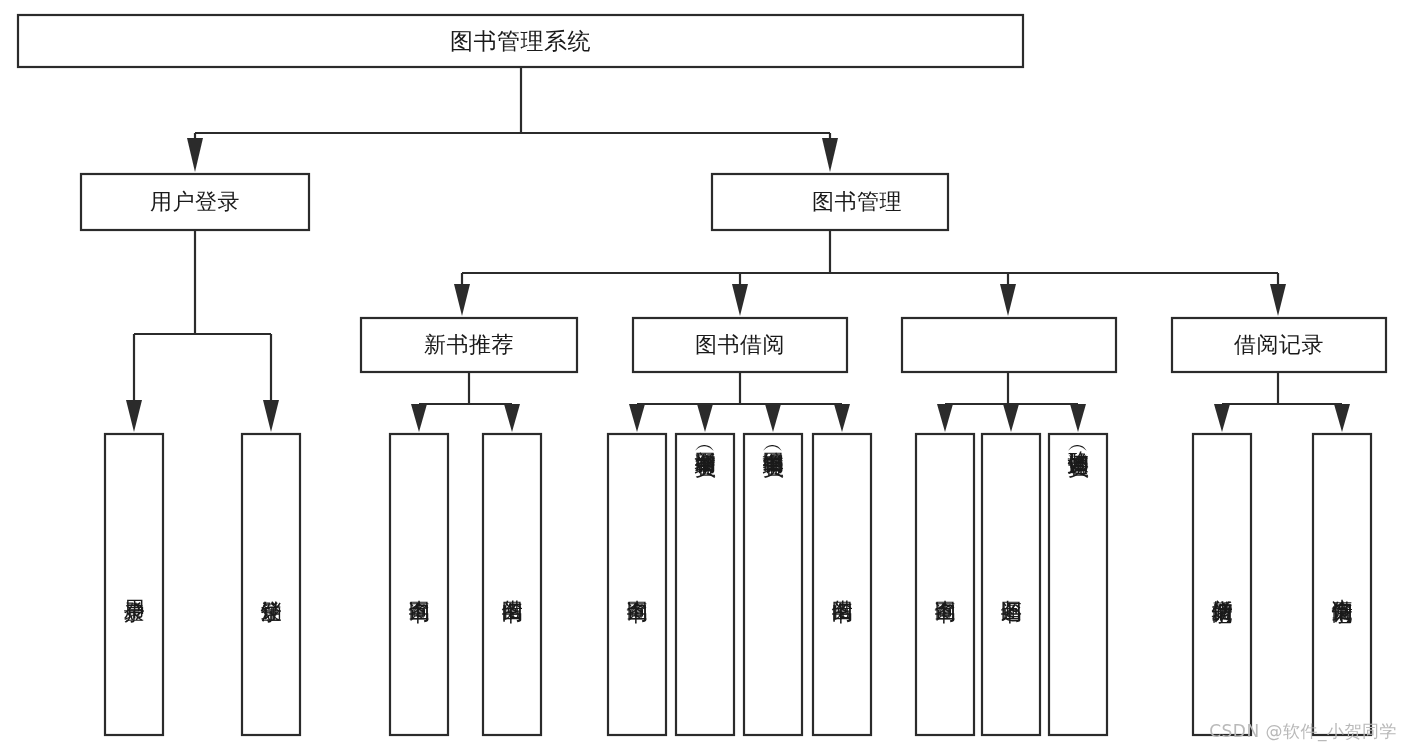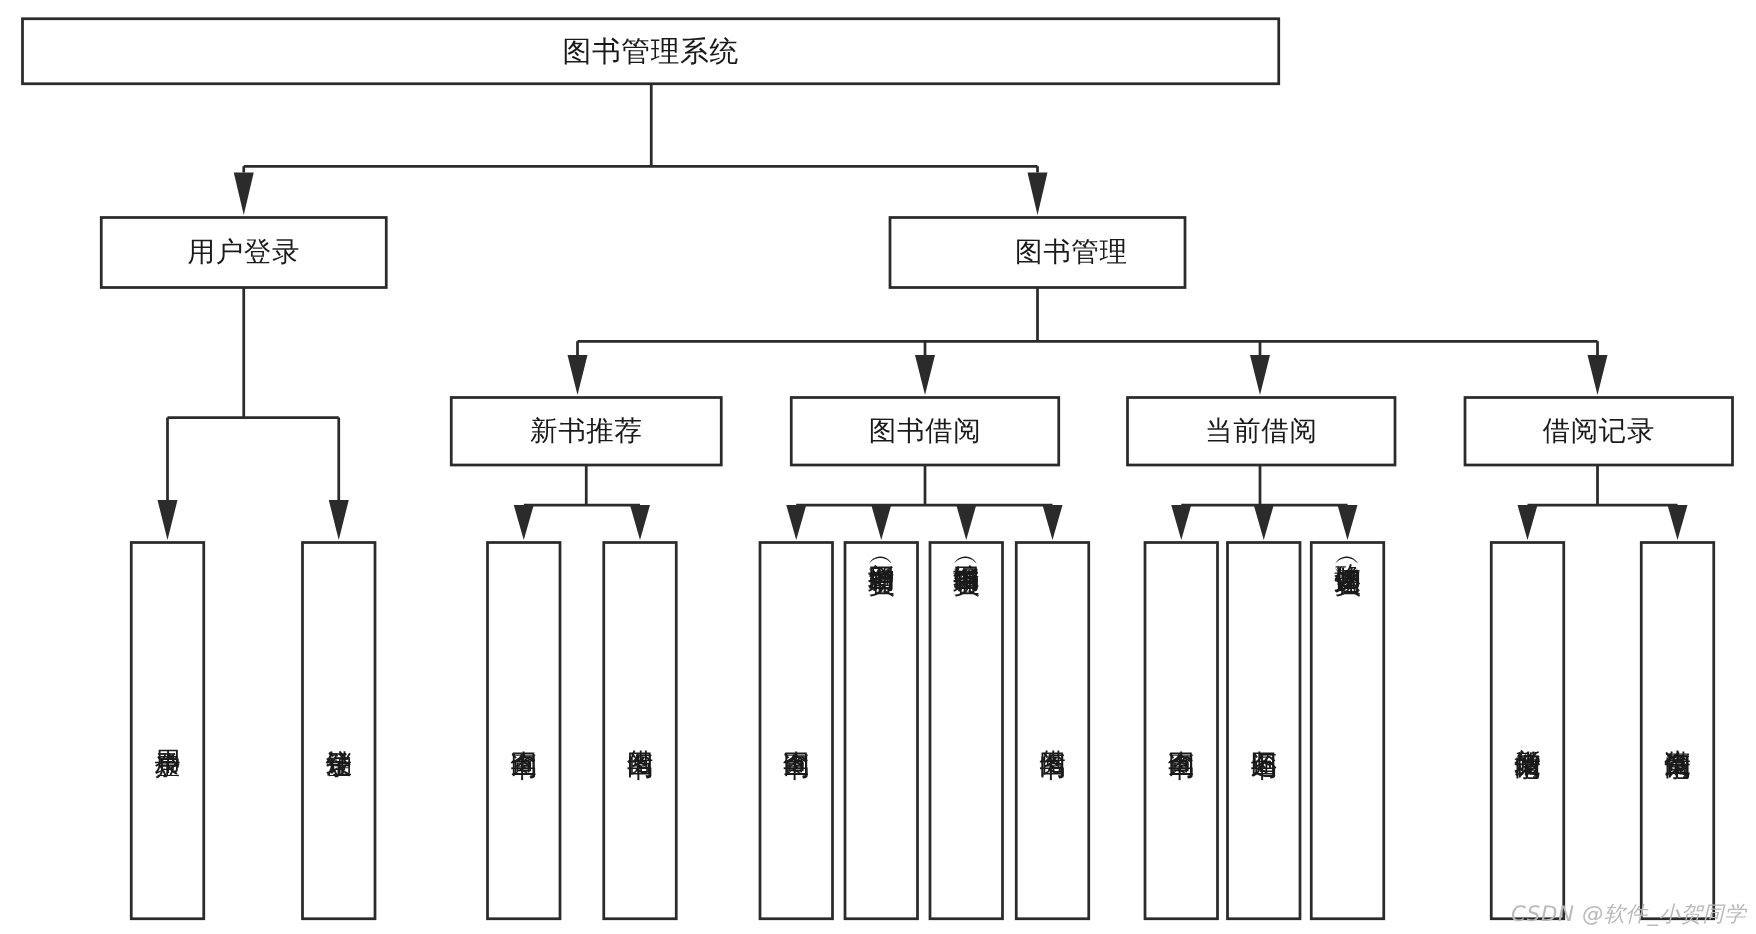--- a/index.html
+++ b/index.html
@@ -79,21 +79,20 @@
   #watermark {
     position: absolute;
     right: 8px;
     bottom: 4px;
     font-family: "DejaVu Sans", "Liberation Sans", sans-serif;
     font-size: 17px;
     color: #b9b9b9;
     letter-spacing: 0.5px;
     white-space: nowrap;
     pointer-events: none;
-    font-style: italic;
   }
 </style>
 </head>
 <body>
 
 <div id="diagram-root">
 
   <svg id="tree-svg" viewBox="0 0 1405 747">
 
     <rect class="node-box" x="18" y="15" width="1005" height="52"></rect>
@@ -194,23 +193,20 @@
   </div>
 
   <div class="hlabel-wrap" style="left:633px; top:318px; width:214px; height:54px;">
     <span class="hlabel-text">图书借阅</span>
   </div>
 
   <div class="hlabel-wrap" style="left:361px; top:318px; width:216px; height:54px;">
     <span class="hlabel-text">新书推荐</span>
   </div>
 
-  <div class="hlabel-wrap" style="left:902px; top:318px; width:214px; height:54px;">
-    <span class="hlabel-text">当前借阅</span>
-  </div>
 
   <div class="hlabel-wrap" style="left:1172px; top:318px; width:214px; height:54px;">
     <span class="hlabel-text">借阅记录</span>
   </div>
 
   <div class="vlabel-wrap" style="left:105px; top:434px; width:58px; height:301px;">
     <span class="vlabel-text">用户登录</span>
   </div>
   <div class="vlabel-wrap" style="left:242px; top:434px; width:58px; height:301px;">
     <span class="vlabel-text">注销登录</span>

